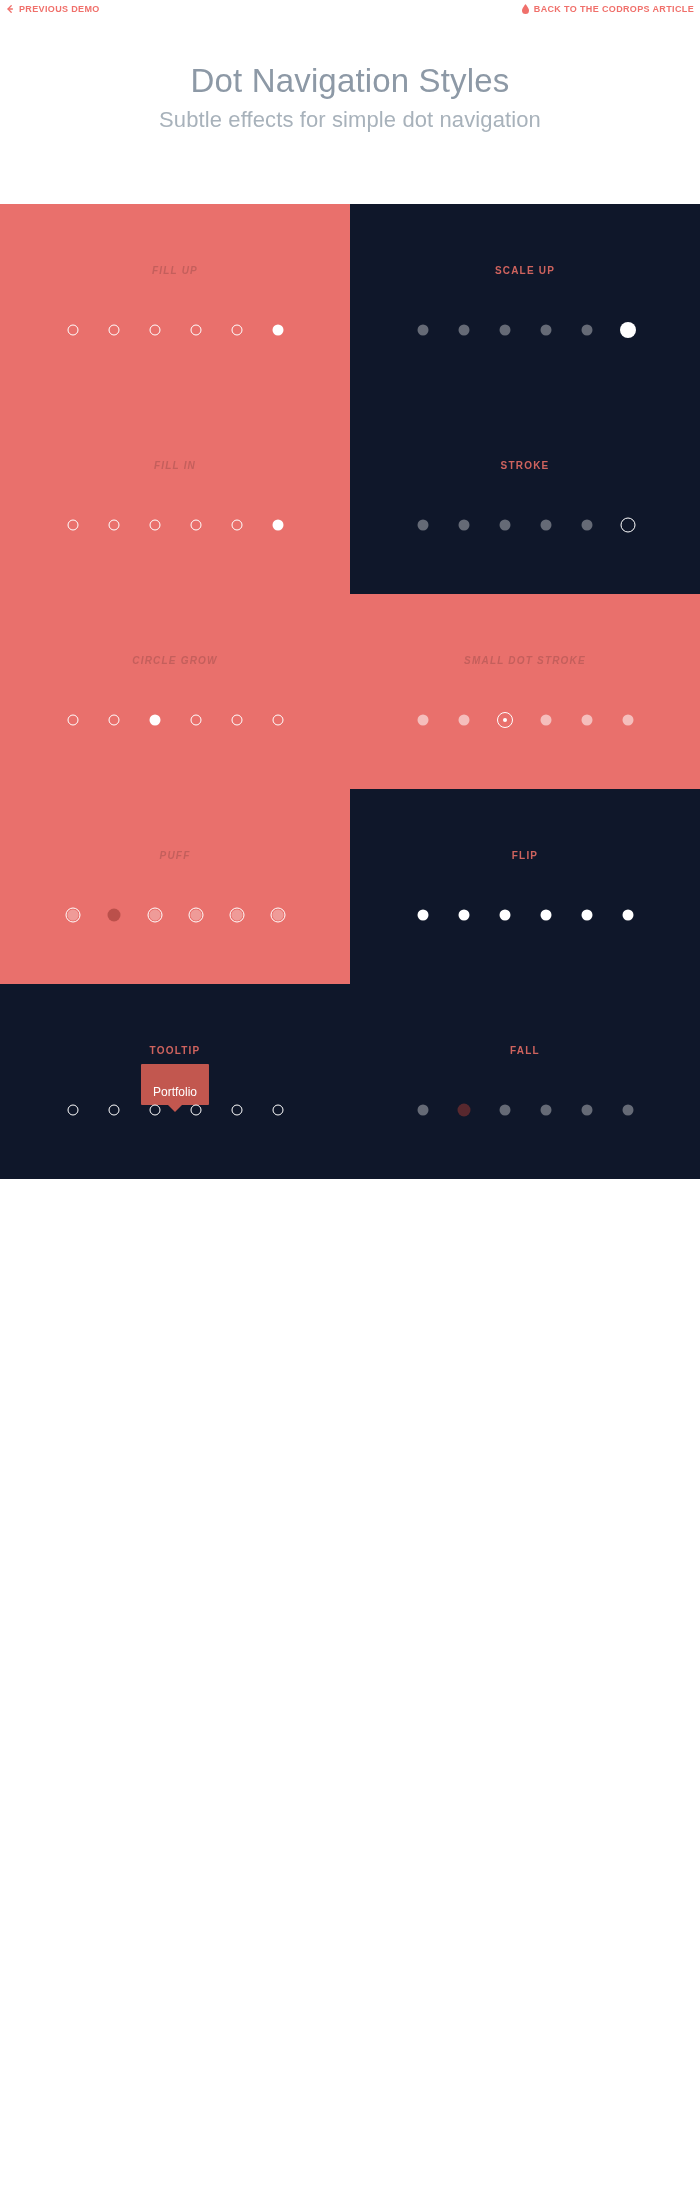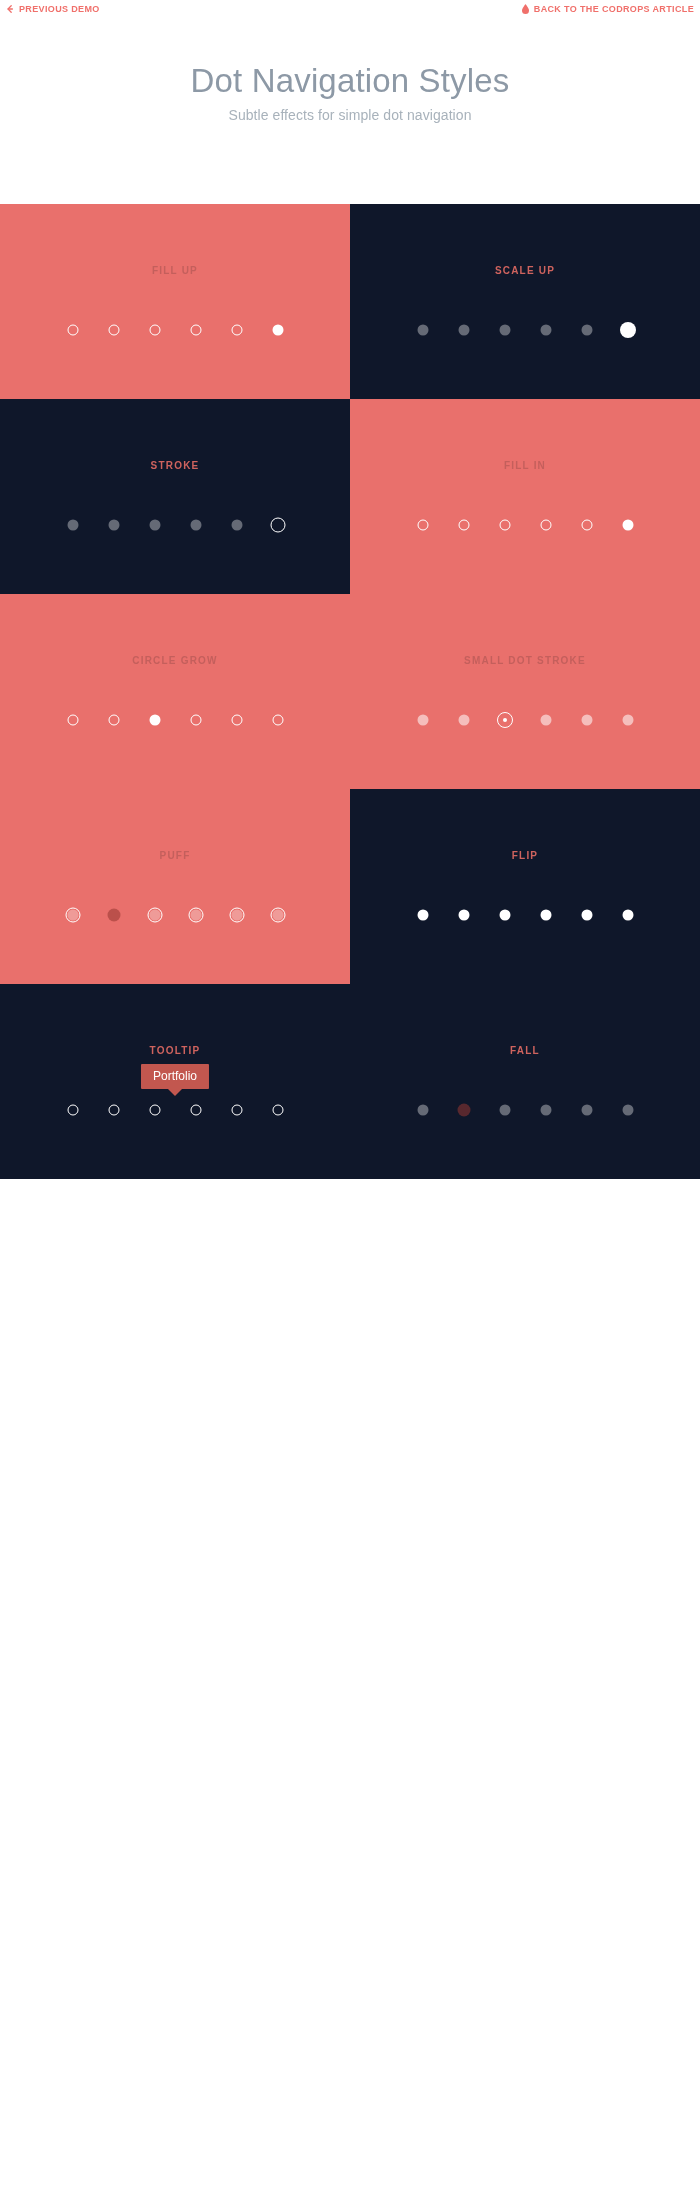--- a/index.html
+++ b/index.html
@@ -51,41 +51,41 @@
     font-family: "Liberation Sans", sans-serif;
     font-weight: 300;
     font-size: 33px;
     color: #8d99a6;
     letter-spacing: 0.005em;
     line-height: 1.15;
   }
   .header h2 {
     font-family: "Liberation Sans", sans-serif;
     font-weight: 300;
-    font-size: 14px;
+    font-size: 22px;
     color: #a8b2bb;
     letter-spacing: 0.005em;
     margin-top: 7px;
   }
 
   
   .grid {
     display: flex;
     flex-wrap: wrap;
     width: 700px;
   }
   .cell {
     width: 350px;
     height: 195px;
     position: relative;
     display: flex;
     flex-direction: column;
     align-items: center;
   }
-  .cell.tone-a { background: #e9706c; }
+  .cell.tone-a { background: #e9706c; font-style: italic; }
   .cell.tone-b { background: #0f172a; }
 
   .cell-title {
     margin-top: 61px;
     font-size: 10px;
     font-weight: bold;
     letter-spacing: 0.12em;
     color: #c45f5c;
     text-transform: uppercase;
     text-align: center;
@@ -130,21 +130,21 @@
 
   
   .tooltip {
     position: absolute;
     top: 80px;
     left: 50%;
     transform: translateX(-50%);
     background: #c2574f;
     color: #fff;
     font-size: 12px;
-    padding: 5px 12px 6px;
+    padding: 21px 12px 6px;
     border-radius: 1px;
     white-space: nowrap;
     font-family: "Liberation Sans", sans-serif;
   }
   .tooltip::after {
     content: "";
     position: absolute;
     left: 50%;
     bottom: -7px;
     transform: translateX(-50%);
@@ -222,63 +222,63 @@
           <span class="d fill-light"></span>
         </span>
         <span class="dot-wrap">
           <span class="d fill-light"></span>
         </span>
         <span class="dot-wrap">
           <span class="d fill-white-lg"></span>
         </span>
       </div>
     </div>
+    <div class="cell tone-a">
+      <div class="cell-title">Fill in</div>
+      <div class="dots">
+        <span class="dot-wrap">
+          <span class="d ring-white"></span>
+        </span>
+        <span class="dot-wrap">
+          <span class="d ring-white"></span>
+        </span>
+        <span class="dot-wrap">
+          <span class="d ring-white"></span>
+        </span>
+        <span class="dot-wrap">
+          <span class="d ring-white"></span>
+        </span>
+        <span class="dot-wrap">
+          <span class="d ring-white"></span>
+        </span>
+        <span class="dot-wrap">
+          <span class="d fill-white"></span>
+        </span>
+      </div>
+    </div>
     <div class="cell tone-b">
       <div class="cell-title">Stroke</div>
       <div class="dots">
         <span class="dot-wrap">
           <span class="d fill-light"></span>
         </span>
         <span class="dot-wrap">
           <span class="d fill-light"></span>
         </span>
         <span class="dot-wrap">
           <span class="d fill-light"></span>
         </span>
         <span class="dot-wrap">
           <span class="d fill-light"></span>
         </span>
         <span class="dot-wrap">
           <span class="d fill-light"></span>
         </span>
         <span class="dot-wrap">
           <span class="d ring-white-lg"></span>
-        </span>
-      </div>
-    </div>
-    <div class="cell tone-a">
-      <div class="cell-title">Fill in</div>
-      <div class="dots">
-        <span class="dot-wrap">
-          <span class="d ring-white"></span>
-        </span>
-        <span class="dot-wrap">
-          <span class="d ring-white"></span>
-        </span>
-        <span class="dot-wrap">
-          <span class="d ring-white"></span>
-        </span>
-        <span class="dot-wrap">
-          <span class="d ring-white"></span>
-        </span>
-        <span class="dot-wrap">
-          <span class="d ring-white"></span>
-        </span>
-        <span class="dot-wrap">
-          <span class="d fill-white"></span>
         </span>
       </div>
     </div>
     <div class="cell tone-a">
       <div class="cell-title">Circle grow</div>
       <div class="dots">
         <span class="dot-wrap">
           <span class="d ring-white"></span>
         </span>
         <span class="dot-wrap">

